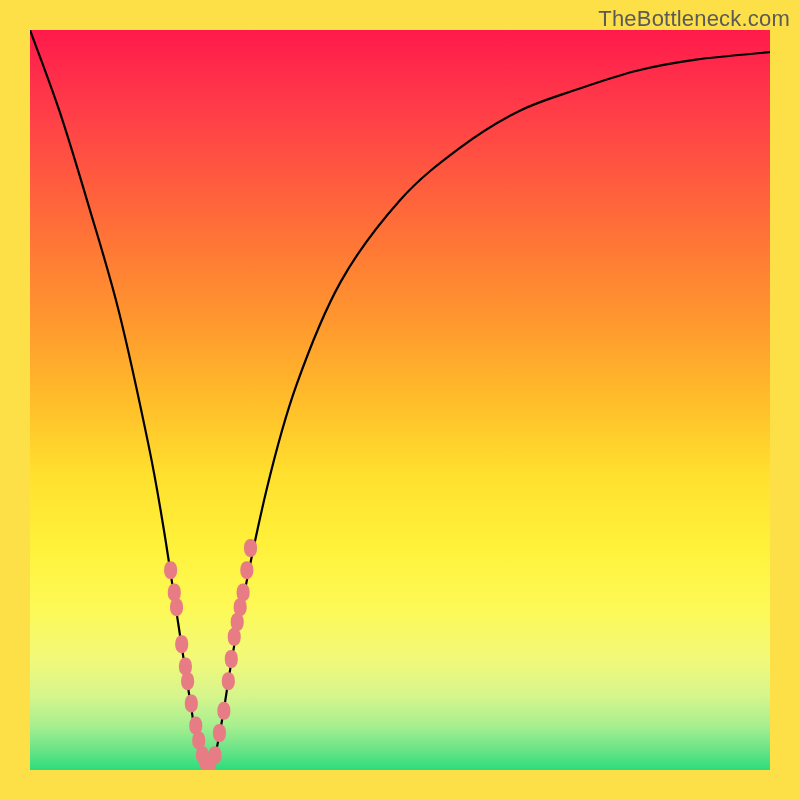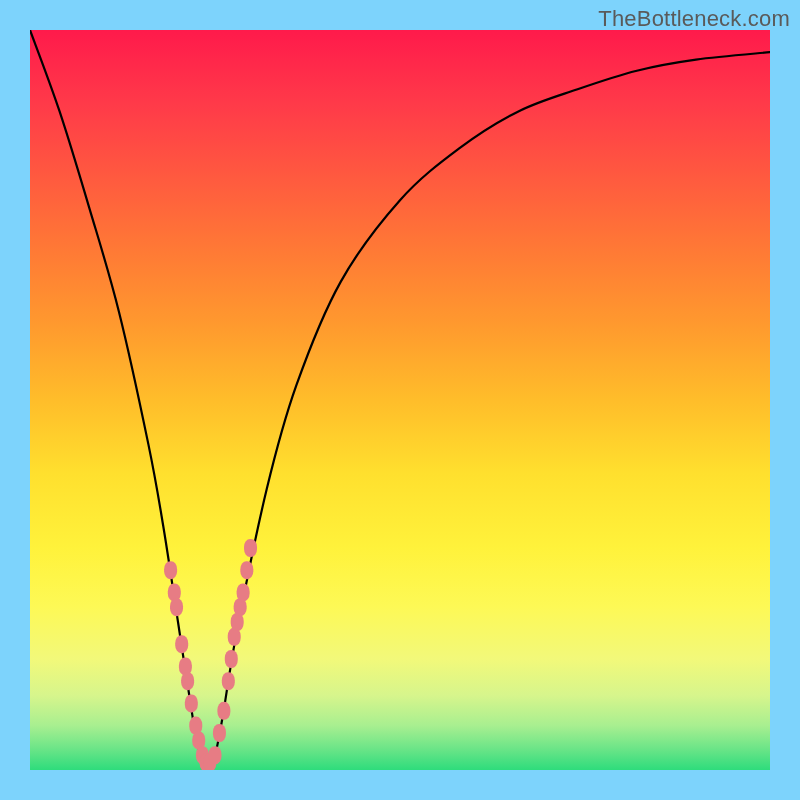--- a/index.html
+++ b/index.html
@@ -10,21 +10,21 @@
     overflow: hidden;
     background: #000;
     font-family: Arial, Helvetica, sans-serif;
   }
   .frame {
     position: absolute;
     left: 0;
     top: 0;
     width: 800px;
     height: 800px;
-    background: #7dd3fc;
+    background: #fde047;
   }
   .plot-area {
     position: absolute;
     
     left: 30px;
     top: 30px;
     width: 740px;
     height: 740px;
     overflow: hidden;
   }

